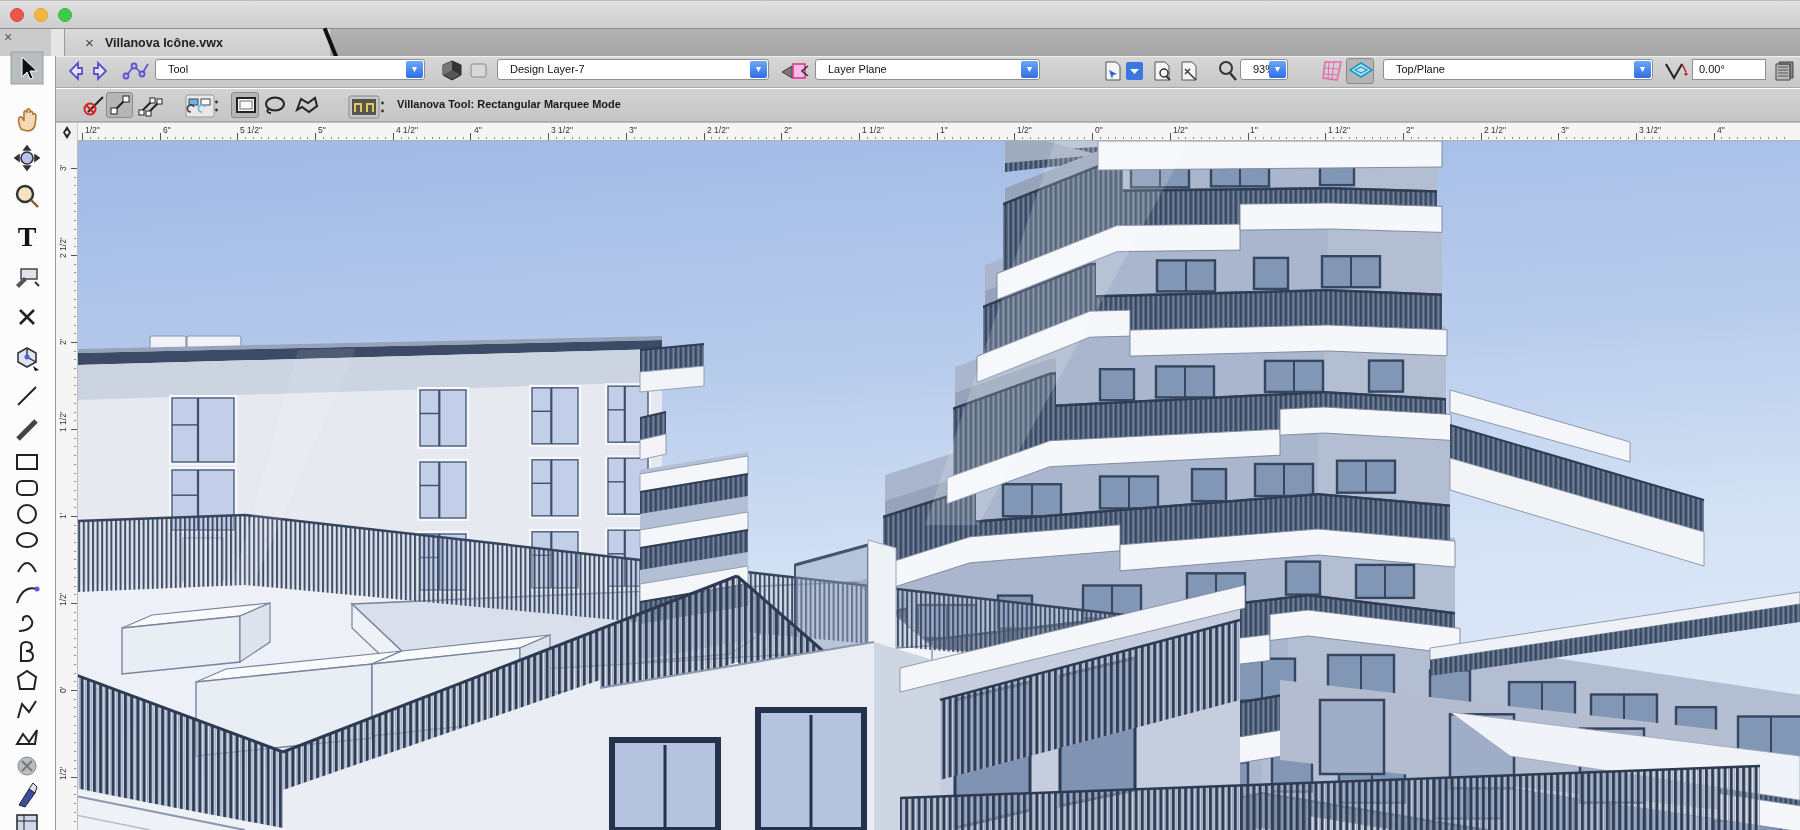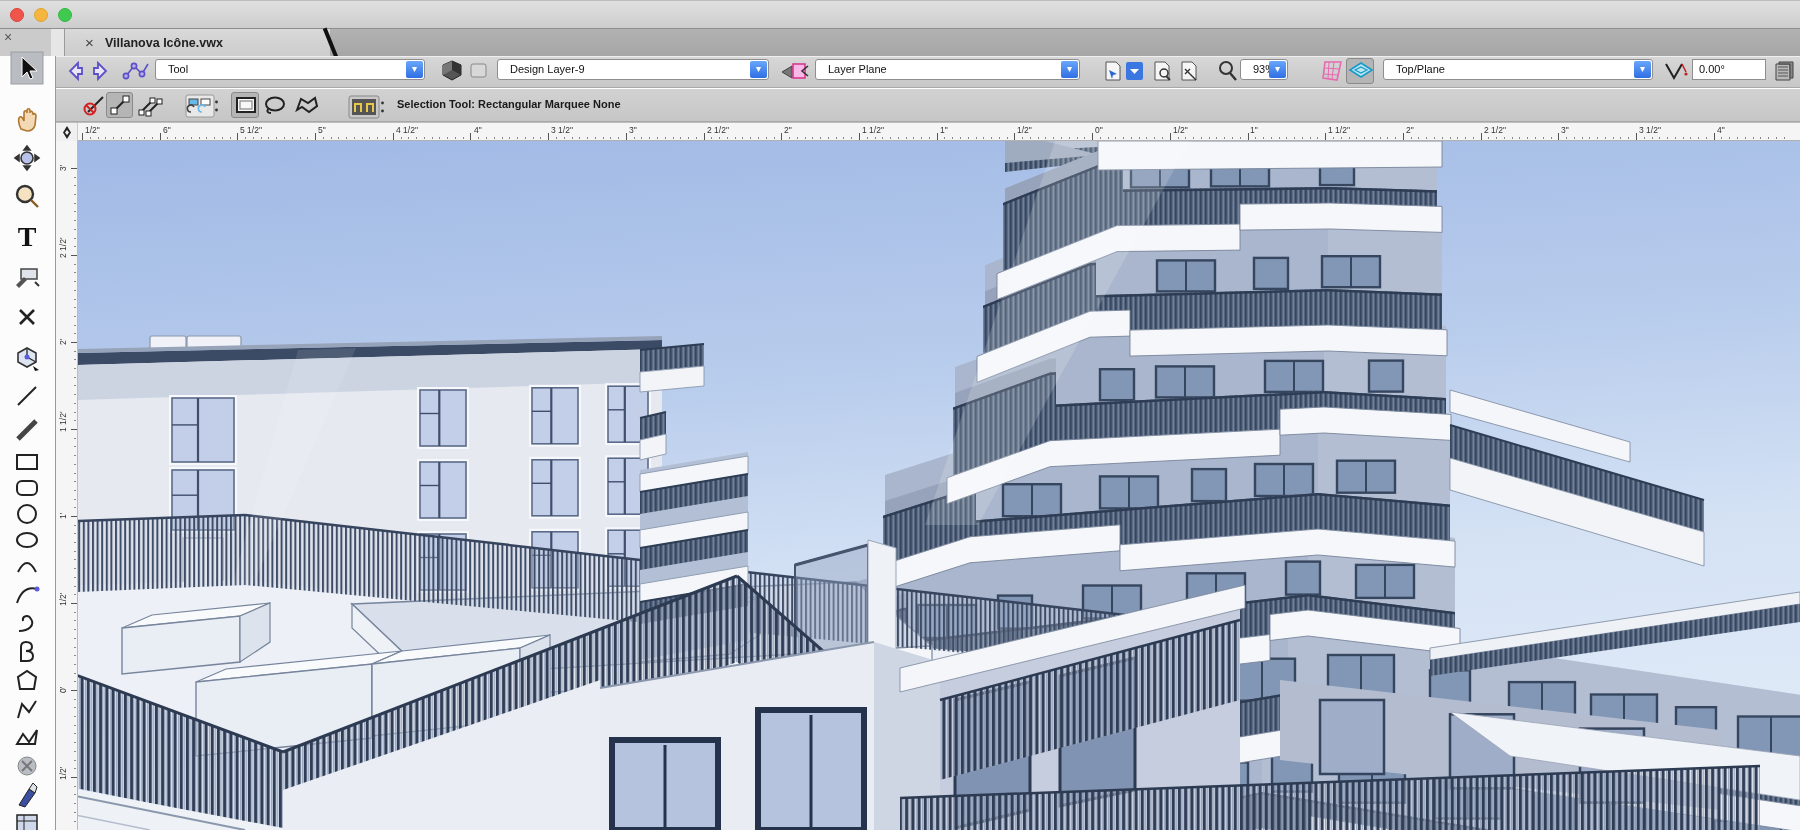--- a/index.html
+++ b/index.html
@@ -90,27 +90,27 @@
         <circle cx="22" cy="16" r="2.6"></circle>
       </g>
     </svg>
     <div class="dd" style="left:155px;width:270px"><span>Tool</span><div class="ddbtn">▾</div></div>
     <svg class="t1i" style="left:441px" width="52" height="26" viewBox="0 0 52 26">
       <path d="M11 3 L20 7 L20 17 L11 22 L2 17 L2 7 Z" fill="#555" stroke="#222"></path>
       <path d="M11 3 L11 12 L20 17 L20 7 Z" fill="#333"></path>
       <path d="M11 12 L2 17 L2 7 L11 3 Z" fill="#777"></path>
       <rect x="30" y="6" width="15" height="13" rx="2" fill="#d8d8d8" stroke="#888"></rect>
     </svg>
-    <div class="dd" style="left:497px;width:272px"><span>Design Layer-9</span><div class="ddbtn">▾</div></div>
+    <div class="dd" style="left:497px;width:272px"><span>Design Layer-7</span><div class="ddbtn">▾</div></div>
     <svg class="t1i" style="left:778px" width="34" height="26" viewBox="0 0 34 26">
       <path d="M4 14 L14 8 L14 20 Z" fill="#777" stroke="#444"></path>
       <rect x="15" y="6" width="12" height="14" fill="#f8b8e8" stroke="#d8308a" stroke-width="1.5"></rect>
       <path d="M30 8 L24 13 L30 18" fill="none" stroke="#333" stroke-width="1.6"></path>
     </svg>
-    <div class="dd" style="left:815px;width:265px"><span>Layer Plane</span><div class="ddbtn">▾</div></div>
+    <div class="dd" style="left:815px;width:225px"><span>Layer Plane</span><div class="ddbtn">▾</div></div>
     <svg class="t1i" style="left:1100px" width="46" height="26" viewBox="0 0 46 26">
       <path d="M6 4 H16 L20 8 V22 H6 Z" fill="#f5f5f5" stroke="#555"></path>
       <path d="M9 12 l8 4 l-4 1 l-1 4 Z" fill="#2a66d8"></path>
       <rect x="26" y="4" width="17" height="18" rx="2" fill="#3b77e0"></rect>
       <path d="M30 11 l4.5 5 l4.5 -5" fill="#fff"></path>
     </svg>
     <svg class="t1i" style="left:1152px" width="52" height="26" viewBox="0 0 52 26">
       <path d="M3 4 H13 L17 8 V22 H3 Z" fill="#f5f5f5" stroke="#555"></path>
       <circle cx="12" cy="15" r="4" fill="none" stroke="#333" stroke-width="1.5"></circle>
       <line x1="14" y1="18" x2="18" y2="22" stroke="#333" stroke-width="1.8"></line>
@@ -184,21 +184,21 @@
     <svg class="t2i" style="left:292px" width="30" height="26" viewBox="0 0 30 26">
       <path d="M5 18 L9 7 L16 11 L23 6 L25 14 L17 20 L10 15 Z" fill="none" stroke="#222" stroke-width="2"></path>
     </svg>
     <svg class="t2i" style="left:347px" width="38" height="30" viewBox="0 0 38 30">
       <rect x="2" y="4" width="30" height="22" rx="2" fill="#c8c8c8" stroke="#888"></rect>
       <rect x="5" y="7" width="24" height="16" fill="#555"></rect>
       <path d="M8 20 V12 H14 V20 M20 20 V12 H26 V20" stroke="#e8c848" stroke-width="2" fill="none"></path>
       <circle cx="35.5" cy="11" r="1.4" fill="#333"></circle>
       <circle cx="35.5" cy="19" r="1.4" fill="#333"></circle>
     </svg>
-    <div class="t2text">Selection Tool: Rectangular Marquee None</div>
+    <div class="t2text">Villanova Tool: Rectangular Marquee Mode</div>
 <div id="hruler">
       <div id="hcorner"><svg width="22" height="19">
           <path d="M11 3 L15 9.5 L11 16 L7 9.5 Z" fill="#222"></path>
           <path d="M11 7 L13 9.5 L11 12 L9 9.5 Z" fill="#f0f0f0"></path>
         </svg></div>
       <div class="htick" style="left:26px"></div>
       <div class="hlab" style="left:29px">1/2"</div>
       <div class="hdot" style="left:34px"></div>
       <div class="hdot" style="left:42px"></div>
       <div class="hdot" style="left:49px"></div>

